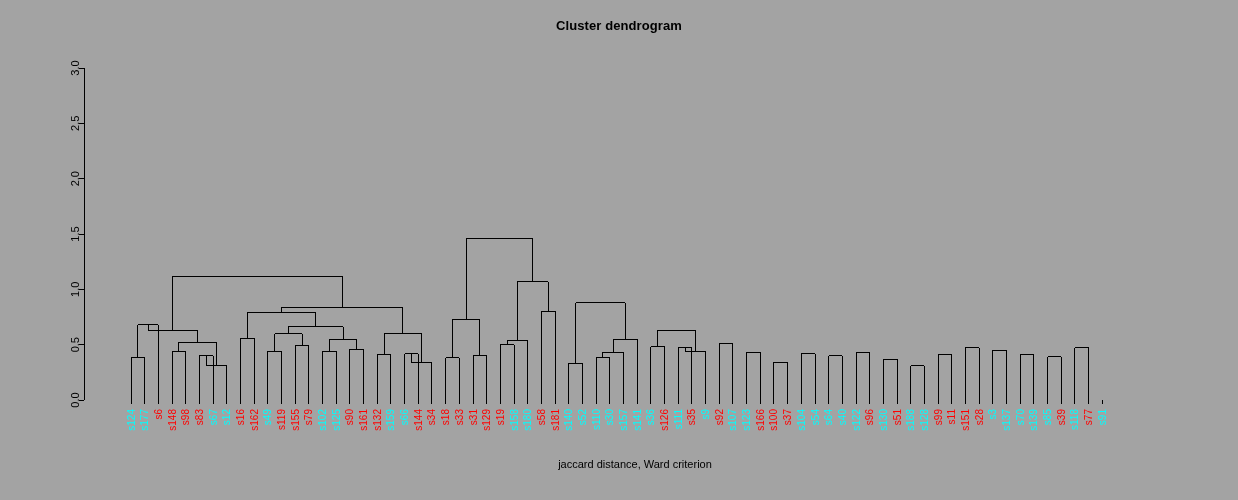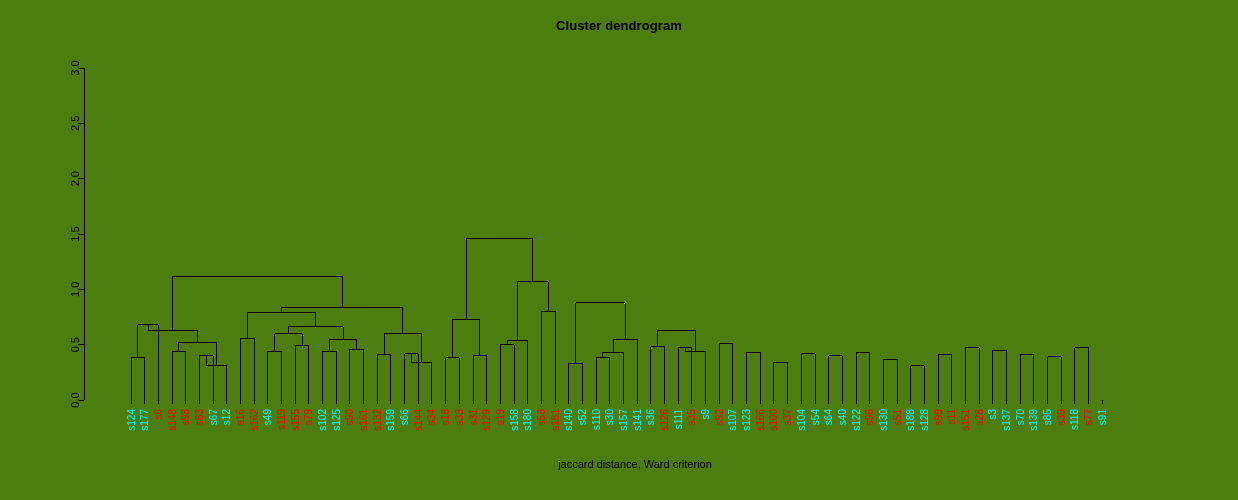--- a/index.html
+++ b/index.html
@@ -1,17 +1,17 @@
 <!DOCTYPE html>
 <html><head>
 <meta charset="utf-8">
 <style>
   html,body{margin:0;padding:0;background:#ffffff;}
   body{width:1238px;height:500px;overflow:hidden;font-family:"Liberation Sans",sans-serif;}
-  #root{position:relative;width:1238px;height:500px;background:#4d7c0f;}
+  #root{position:relative;width:1238px;height:500px;background:#a3a3a3;}
   #title{
     position:absolute;left:0;top:18px;width:1238px;text-align:center;
     font-size:13px;font-weight:bold;color:#000;letter-spacing:0.1px;
   }
   #xlab{
     position:absolute;left:16px;top:458px;width:1238px;text-align:center;
     font-size:11px;color:#000;
   }
   #plot{position:absolute;left:0;top:0;width:1238px;height:500px;}
 </style>

